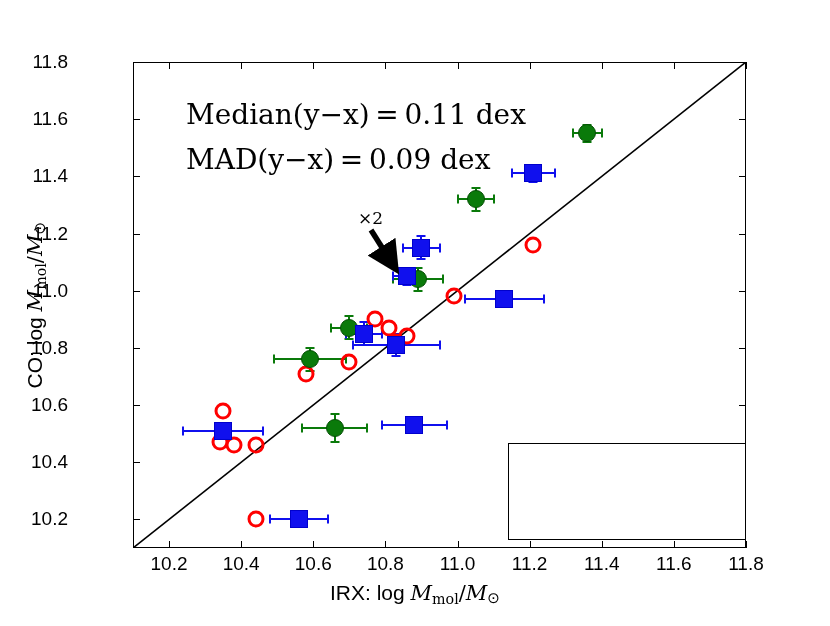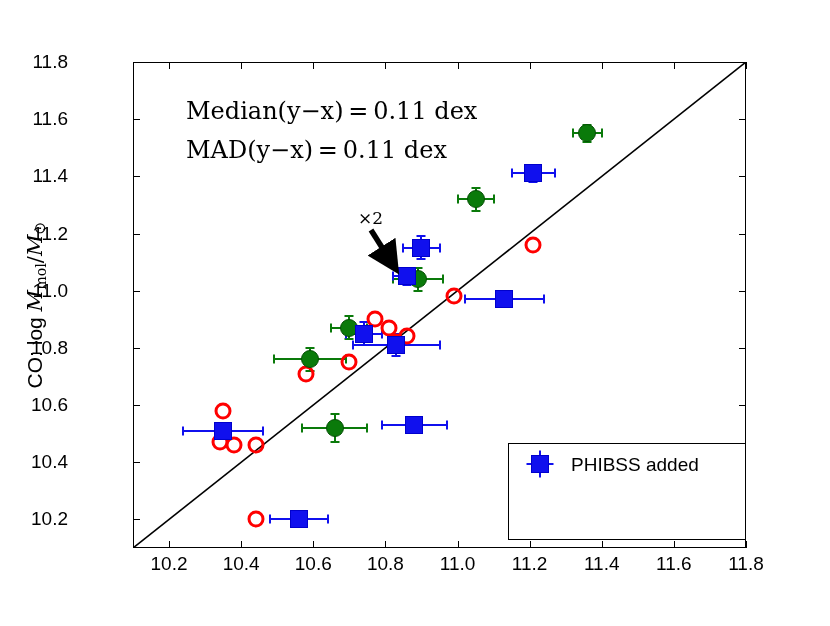--- a/index.html
+++ b/index.html
@@ -33,21 +33,21 @@
                transform:rotate(-90deg);transform-origin:center center;
                font-size:21px;color:#000;}
   .mathit{font-family:"DejaVu Serif",serif;font-style:italic;}
   .mathrm{font-family:"DejaVu Serif",serif;font-style:normal;}
   .sub{font-size:0.68em;vertical-align:-0.28em;font-family:"DejaVu Serif",serif;
        font-style:normal;}
   .sun{font-size:0.72em;vertical-align:-0.22em;font-family:"DejaVu Sans",sans-serif;}
 
   
   #annotations{position:absolute;left:186px;top:92px;font-family:"DejaVu Serif",serif;
-               font-size:24px;line-height:1.62;color:#000;white-space:nowrap;}
+               font-size:28px;line-height:1.62;color:#000;white-space:nowrap;}
 
   
   #x2-label{position:absolute;left:358px;top:208px;font-family:"DejaVu Serif",serif;
             font-size:17px;color:#000;}
 
   
   .pt{position:absolute;transform:translate(-50%,-50%);}
   .m-circ-open{width:17px;height:17px;border-radius:50%;
                border:3.0px solid #ff0000;box-sizing:border-box;background:transparent;}
   .m-circ-fill{width:18px;height:18px;border-radius:50%;background:#0a7a0a;
@@ -265,36 +265,29 @@
       <div class="ytick" style="position: absolute; left: 133px; top: 119.176px;"></div>
       <div class="ytick-right" style="position: absolute; left: 739px; top: 119.176px;"></div>
       <div class="yticklabel" style="top: 119.176px;">11.6</div>
       <div class="ytick" style="position: absolute; left: 133px; top: 62px;"></div>
       <div class="ytick-right" style="position: absolute; left: 739px; top: 62px;"></div>
       <div class="yticklabel" style="top: 62px;">11.8</div>
     </div>
 
   <div id="annotations">
     <div>Median(y−x) = 0.11 dex</div>
-    <div>MAD(y−x) = 0.11 dex</div>
+    <div>MAD(y−x) = 0.09 dex</div>
   </div>
 
   <div id="x2-label">×2</div>
 
+  <div id="xlabel">
+    <span>IRX: log </span><span class="mathit">M</span><span class="sub">mol</span><span class="mathrm">/</span><span class="mathit">M</span><span class="sun">⊙</span>
+  </div>
 
   <div id="ylabel-wrap">
     <span>CO: log </span><span class="mathit">M</span><span class="sub">mol</span><span class="mathrm">/</span><span class="mathit">M</span><span class="sun">⊙</span>
   </div>
 
   <div id="legend">
-      <div class="legend-row">
-        <div class="legend-marker">
-          <div style="position: absolute; left: 31px; top: 4px; height: 7px; border-left: 2px solid rgb(16, 16, 238); transform: translate(-50%, -50%);"></div>
-          <div style="position: absolute; left: 31px; top: 24px; height: 7px; border-left: 2px solid rgb(16, 16, 238); transform: translate(-50%, -50%);"></div>
-          <div style="position: absolute; left: 21px; top: 14px; width: 7px; border-top: 2px solid rgb(16, 16, 238); transform: translate(-50%, -50%);"></div>
-          <div style="position: absolute; left: 41px; top: 14px; width: 7px; border-top: 2px solid rgb(16, 16, 238); transform: translate(-50%, -50%);"></div>
-          <div class="pt m-square" style="left: 31px; top: 14px; background: rgb(16, 16, 238);"></div>
-        </div>
-        <div class="legend-text">PHIBSS added</div>
-      </div>
     </div>
 
 </div>
 
 </body></html>

